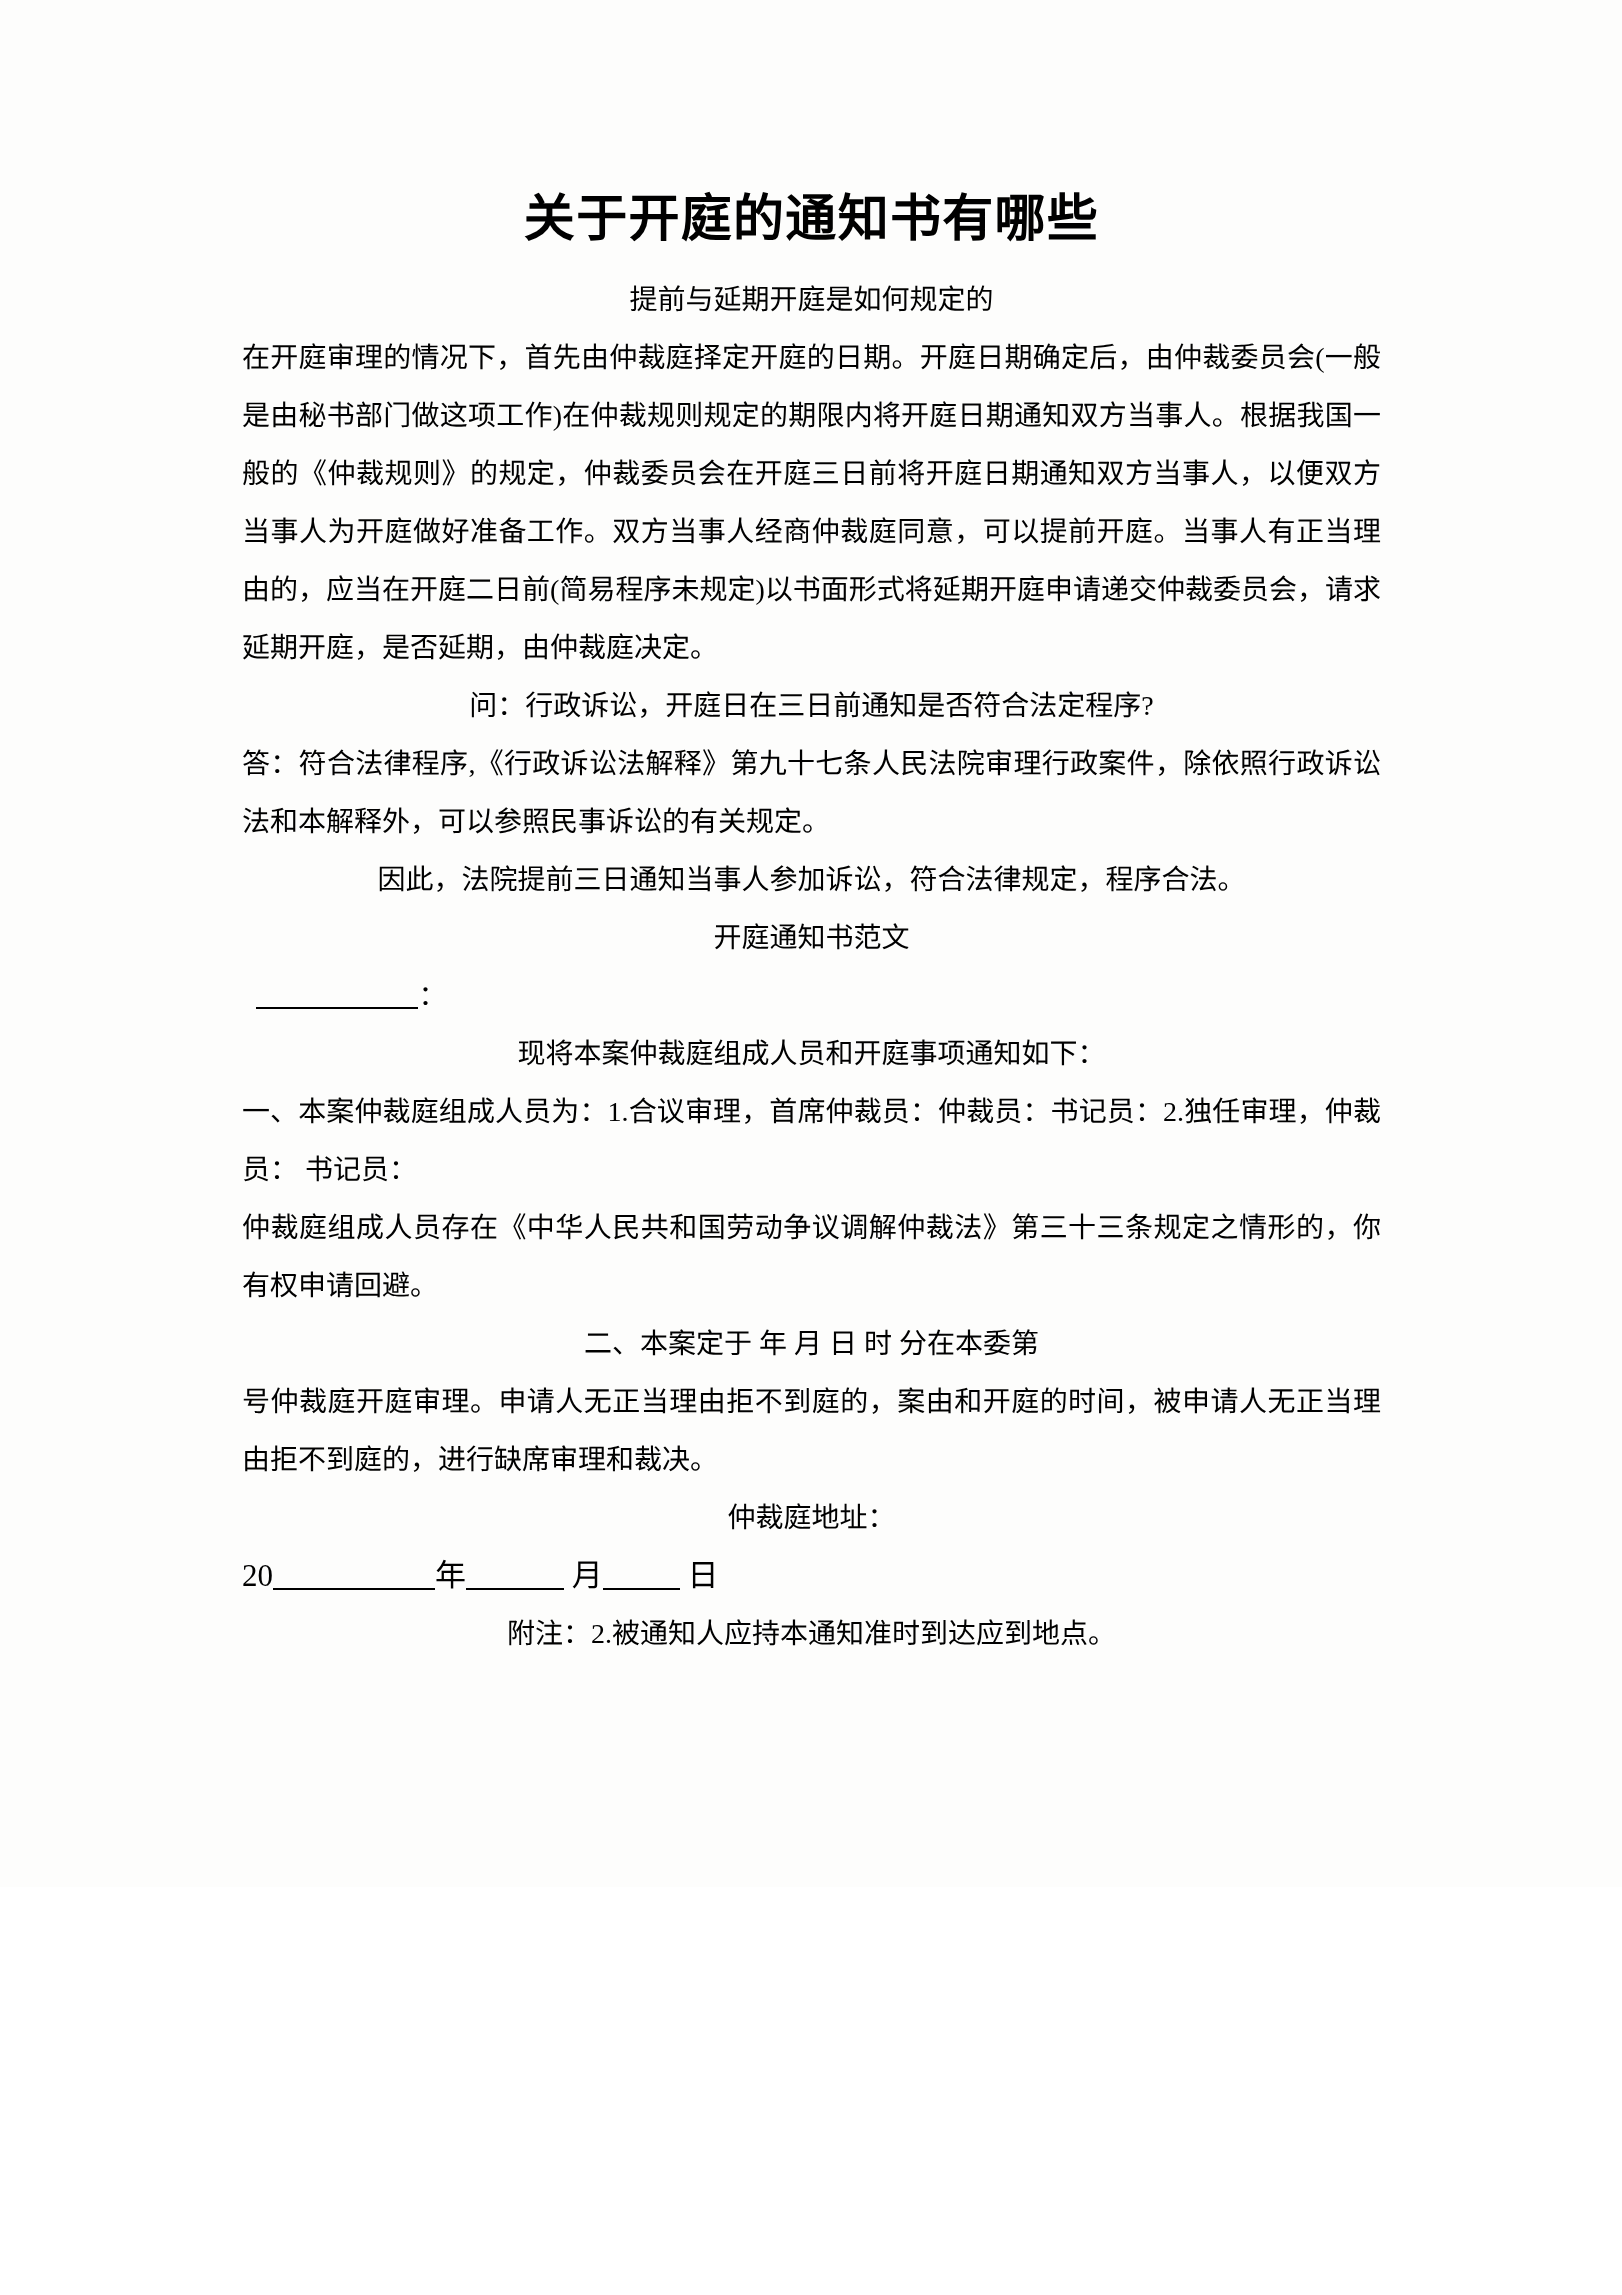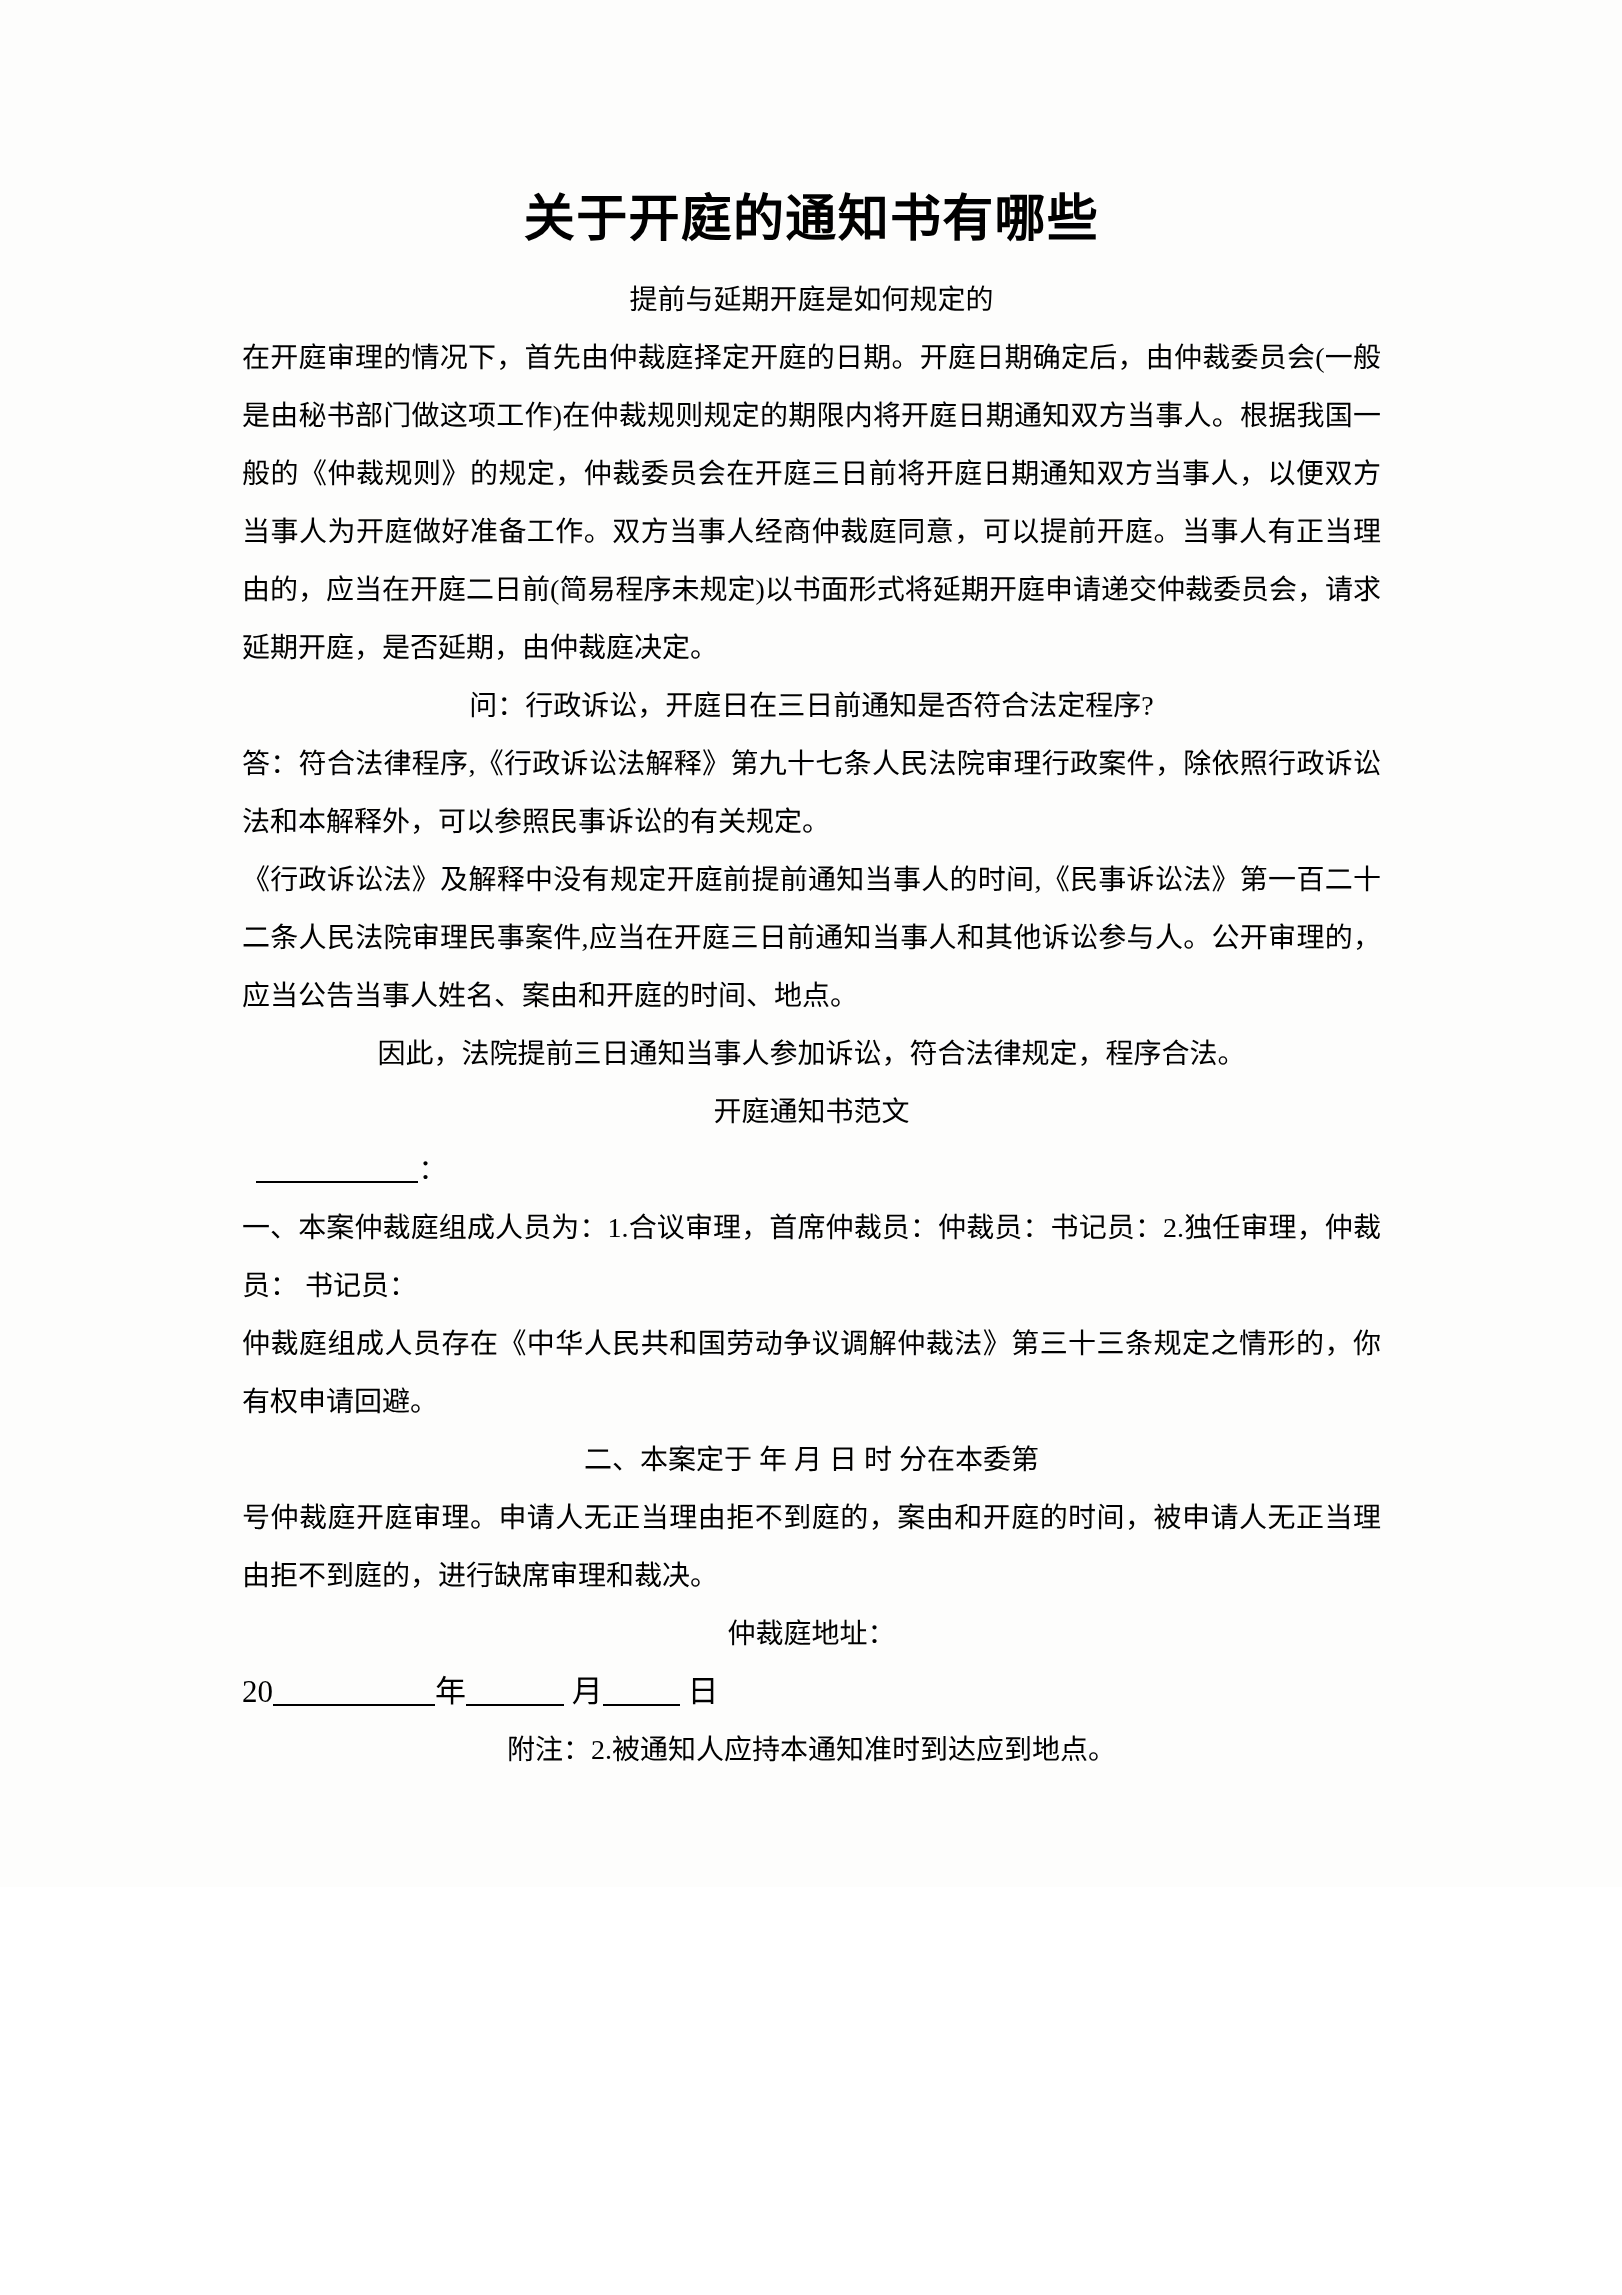--- a/index.html
+++ b/index.html
@@ -84,28 +84,28 @@
     <h1 class="doc-title">关于开庭的通知书有哪些</h1>
 
     <p class="para single">提前与延期开庭是如何规定的</p>
 
     <p class="para">在开庭审理的情况下，首先由仲裁庭择定开庭的日期。开庭日期确定后，由仲裁委员会(一般是由秘书部门做这项工作)在仲裁规则规定的期限内将开庭日期通知双方当事人。根据我国一般的《仲裁规则》的规定，仲裁委员会在开庭三日前将开庭日期通知双方当事人，以便双方当事人为开庭做好准备工作。双方当事人经商仲裁庭同意，可以提前开庭。当事人有正当理由的，应当在开庭二日前(简易程序未规定)以书面形式将延期开庭申请递交仲裁委员会，请求延期开庭，是否延期，由仲裁庭决定。</p>
 
     <p class="para single">问：行政诉讼，开庭日在三日前通知是否符合法定程序?</p>
 
     <p class="para">答：符合法律程序,《行政诉讼法解释》第九十七条人民法院审理行政案件，除依照行政诉讼法和本解释外，可以参照民事诉讼的有关规定。</p>
 
-    <p class="para">《行政诉讼法》及解释中没有规定开庭前提前通知当事人的时间,《民事诉讼法》第一百二十二条人民法院审理民事案件,应当在开庭三日前通知当事人和其他诉讼参与人。公开审理的，应当公告当事人姓名、案由和开庭的时间、地点。</p>
 
     <p class="para single">因此，法院提前三日通知当事人参加诉讼，符合法律规定，程序合法。</p>
 
     <p class="para single">开庭通知书范文</p>
 
     <div class="blank-line-row"><span class="ul-blank w-long"></span><span>：</span></div>
 
+    <p class="para single">现将本案仲裁庭组成人员和开庭事项通知如下：</p>
 
     <p class="para">一、本案仲裁庭组成人员为：1.合议审理，首席仲裁员：仲裁员：书记员：2.独任审理，仲裁员： 书记员：</p>
 
     <p class="para">仲裁庭组成人员存在《中华人民共和国劳动争议调解仲裁法》第三十三条规定之情形的，你有权申请回避。</p>
 
     <p class="para single">二、本案定于 年 月 日 时 分在本委第</p>
 
     <p class="para">号仲裁庭开庭审理。申请人无正当理由拒不到庭的，案由和开庭的时间，被申请人无正当理由拒不到庭的，进行缺席审理和裁决。</p>
 
     <p class="para single">仲裁庭地址：</p>

